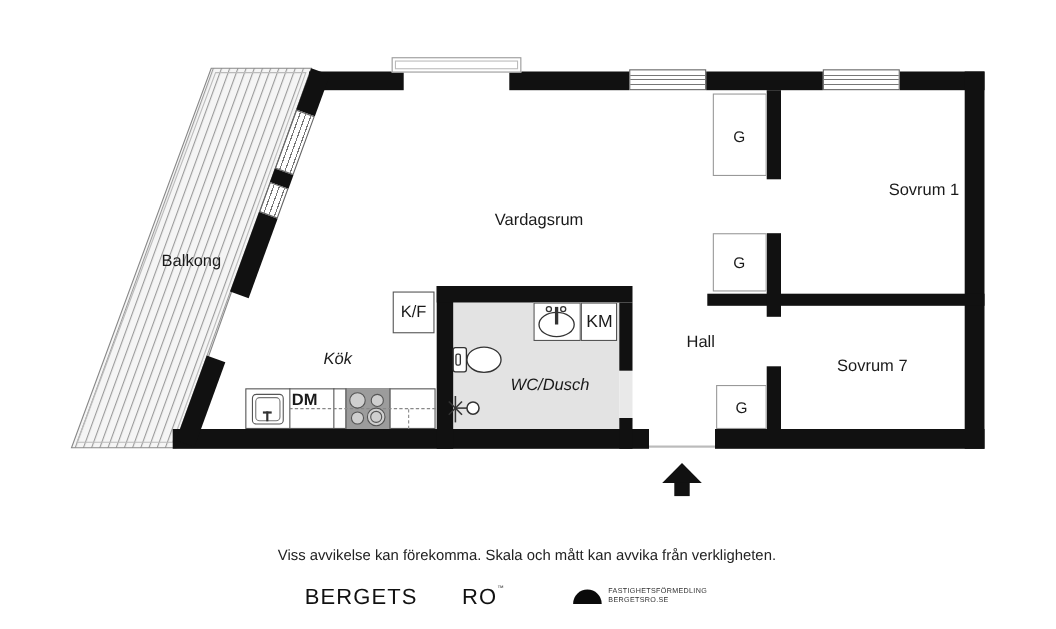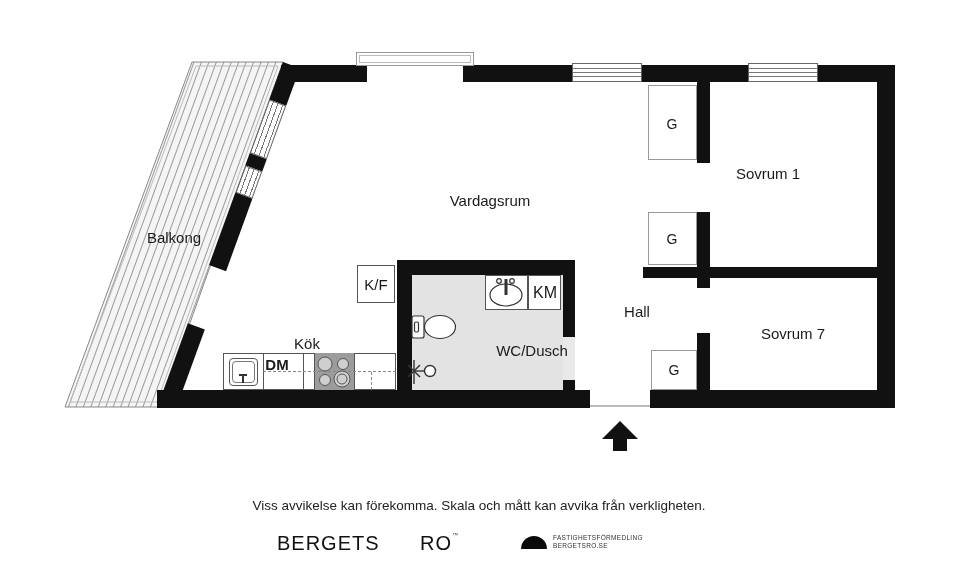--- a/index.html
+++ b/index.html
@@ -127,24 +127,24 @@
   </g>
 
   <g fill="#111">
     <polygon points="602,439 638,439 620,421"></polygon>
     <rect x="613" y="439" width="14" height="12"></rect>
   </g>
 </svg>
 
 <div class="lbl" style="left:174px;top:237px;">Balkong</div>
 <div class="lbl" style="left:490px;top:200px;">Vardagsrum</div>
-<div class="lbl" style="left:307px;top:343px;">Kök</div>
-<div class="lbl" style="left:532px;top:350px;">WC/Dusch</div>
+<div class="lbl" style="left:307px;top:326px;font-style:italic;">Kök</div>
+<div class="lbl" style="left:500px;top:350px;font-style:italic;">WC/Dusch</div>
 <div class="lbl" style="left:637px;top:311px;">Hall</div>
-<div class="lbl" style="left:768px;top:173px;">Sovrum 1</div>
+<div class="lbl" style="left:840px;top:173px;">Sovrum 1</div>
 <div class="lbl" style="left:793px;top:333px;">Sovrum 7</div>
 <div class="lbl" style="left:376px;top:284px;">K/F</div>
 <div class="lbl" style="left:545px;top:293px;font-size:16px;">KM</div>
 <div class="lbl" style="left:277px;top:364px;font-weight:bold;">DM</div>
 <div class="lbl" style="left:672px;top:124px;font-size:14px;">G</div>
 <div class="lbl" style="left:672px;top:239px;font-size:14px;">G</div>
 <div class="lbl" style="left:674px;top:370px;font-size:14px;">G</div>
 
 <div class="lbl" style="left:479px;top:505px;font-size:13.5px;color:#222;">Viss avvikelse kan förekomma. Skala och mått kan avvika från verkligheten.</div>
 <div class="brand" style="left:277px;top:532px;text-align:right;">BERGETS</div>

